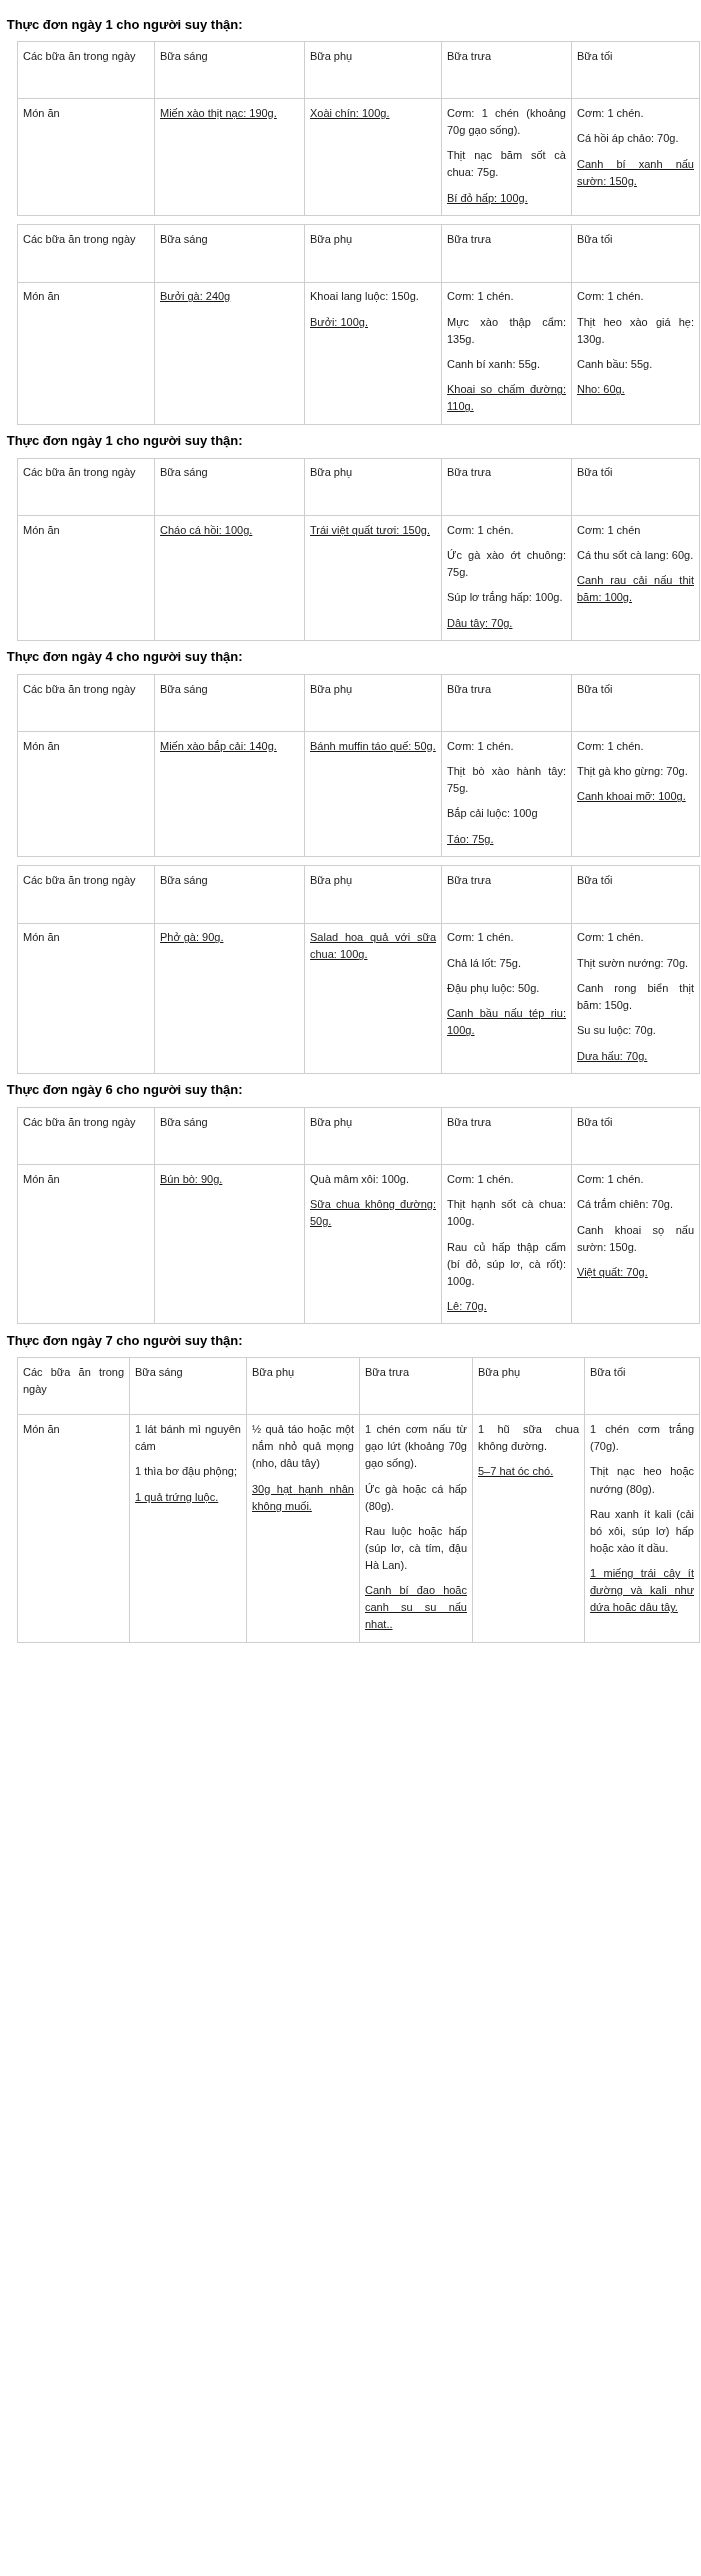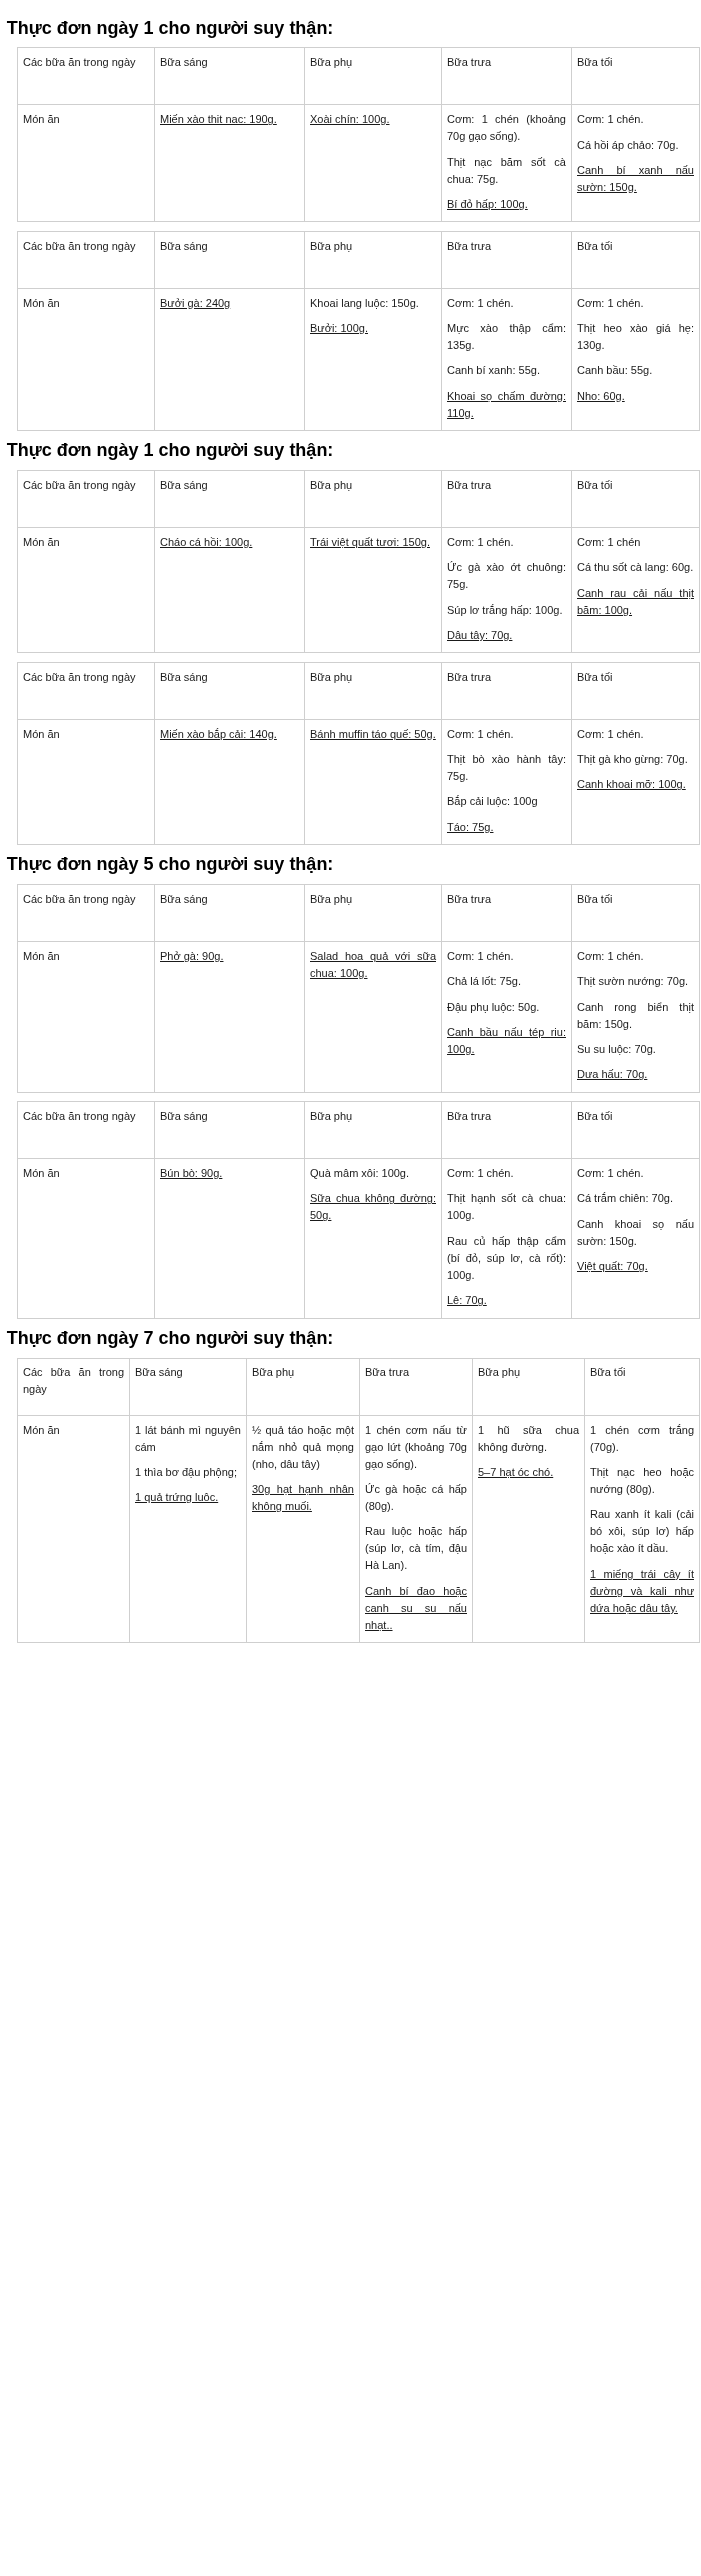--- a/index.html
+++ b/index.html
@@ -15,21 +15,21 @@
   .page {
     width: 701px;
     min-height: 2576px;
     box-sizing: border-box;
     padding: 8.3px 5px 16.7px 5px;
   }
   .day-block {
     margin-bottom: 8.3px;
   }
   .day-title {
-    font-size: 18px;
+    font-size: 13px;
     font-weight: bold;
     color: #000000;
     margin: 8.3px 0 8.3px 1.7px;
     line-height: 1.25;
   }
   table.menu {
     border-collapse: collapse;
     width: 681px;
     table-layout: fixed;
     margin-left: 12px;
@@ -193,20 +193,21 @@
             <div>Cơm: 1 chén</div>
             <div>Cá thu sốt cà lang: 60g.</div>
             <div>Canh rau cải nấu thịt băm: 100g.</div>
           </td>
         </tr>
       </tbody>
     </table>
   </div>
 
   <div class="day-block">
+    <div class="day-title">Thực đơn ngày 4 cho người suy thận:</div>
     <table class="menu c5">
       <colgroup>
           <col class="c1">
           <col class="c2">
           <col class="c3">
           <col class="c4">
           <col class="c5">
         </colgroup>
       <tbody>
         <tr class="hdr-row">
@@ -234,21 +235,20 @@
             <div>Cơm: 1 chén.</div>
             <div>Thịt gà kho gừng: 70g.</div>
             <div>Canh khoai mỡ: 100g.</div>
           </td>
         </tr>
       </tbody>
     </table>
   </div>
 
   <div class="day-block">
-    <div class="day-title">Thực đơn ngày 5 cho người suy thận:</div>
     <table class="menu c5">
       <colgroup>
           <col class="c1">
           <col class="c2">
           <col class="c3">
           <col class="c4">
           <col class="c5">
         </colgroup>
       <tbody>
         <tr class="hdr-row">
@@ -278,20 +278,21 @@
             <div>Canh rong biển thịt băm: 150g.</div>
             <div>Su su luộc: 70g.</div>
             <div>Dưa hấu: 70g.</div>
           </td>
         </tr>
       </tbody>
     </table>
   </div>
 
   <div class="day-block">
+    <div class="day-title">Thực đơn ngày 6 cho người suy thận:</div>
     <table class="menu c5">
       <colgroup>
           <col class="c1">
           <col class="c2">
           <col class="c3">
           <col class="c4">
           <col class="c5">
         </colgroup>
       <tbody>
         <tr class="hdr-row">

